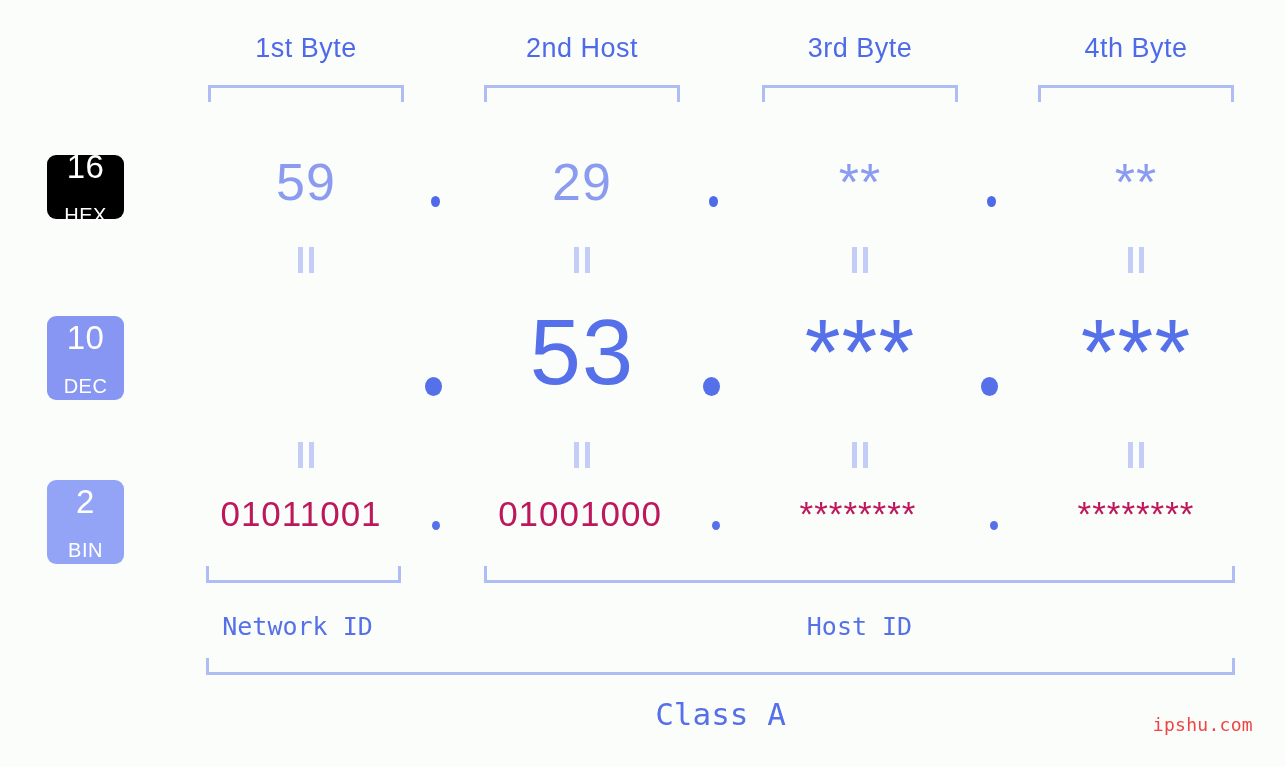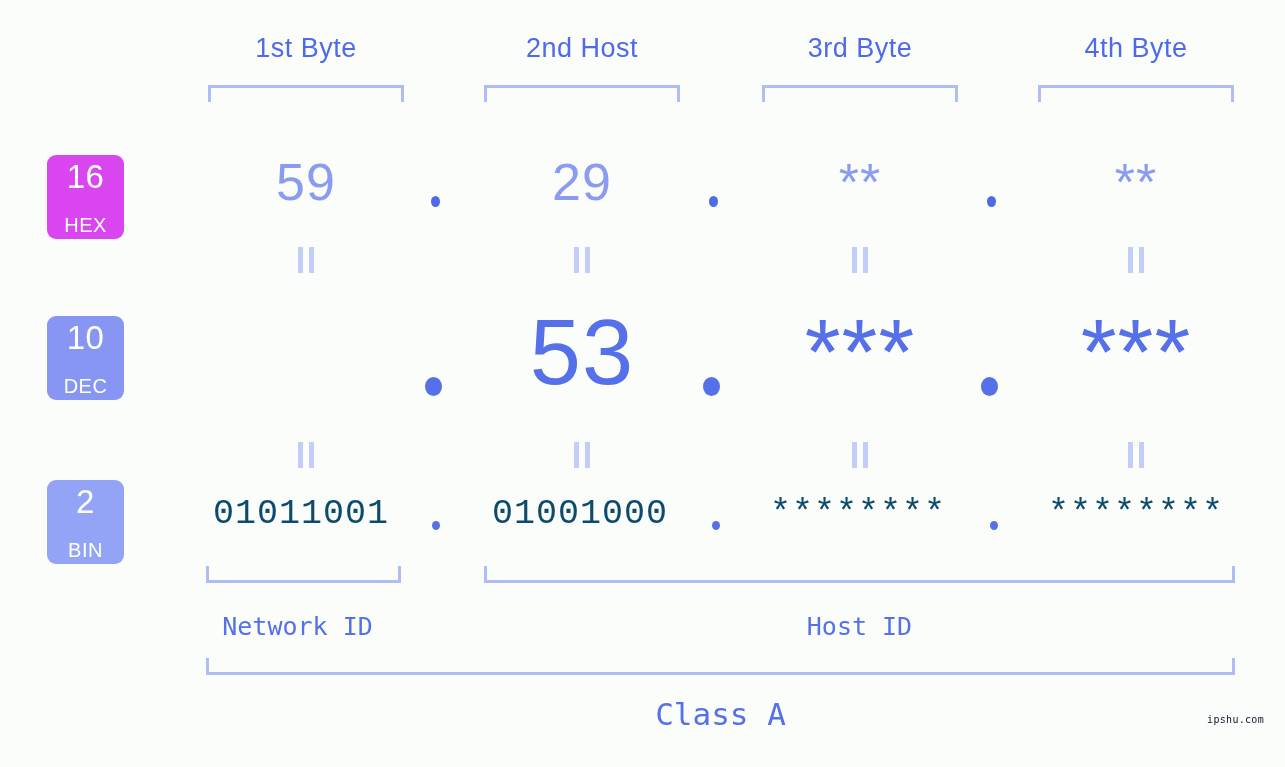--- a/index.html
+++ b/index.html
@@ -74,21 +74,21 @@
     font-size: 33px;
     font-weight: 400;
     letter-spacing: 0.5px;
   }
   .badge .nm {
     font-size: 20px;
     font-weight: 400;
     margin-top: 22px;
     letter-spacing: 0.5px;
   }
-  #badge-hex { top: 155px; height: 84px; background: #d946ef; }
+  #badge-hex { top: 155px; height: 64px; background: #000000; }
   #badge-dec { top: 316px; height: 84px; background: #8796f2; }
   #badge-bin { top: 480px; height: 84px; background: #93a4f6; }
 
   
   .hex-val {
     position: absolute;
     top: 152px;
     font-size: 52px;
     color: #8b9cf0;
     text-align: center;
@@ -120,23 +120,23 @@
     width: 17px;
     height: 19px;
     border-radius: 50%;
     background: #5570e8;
   }
 
   
   .bin-val {
     position: absolute;
     top: 494px;
-    font-family: Liberation Mono, monospace;
+    font-family: Liberation Sans, sans-serif;
     font-size: 35px;
-    color: #0c4a6e;
+    color: #be185d;
     text-align: center;
     white-space: nowrap;
     letter-spacing: 1px;
   }
   .bin-dot {
     position: absolute;
     top: 521px;
     width: 8px;
     height: 9px;
     border-radius: 50%;
@@ -179,25 +179,25 @@
     font-family: "DejaVu Sans Mono", "Liberation Mono", monospace;
     font-size: 31px;
     color: #5570e8;
     text-align: center;
     white-space: nowrap;
   }
 
   
   #watermark {
     position: absolute;
-    right: 21px;
+    right: 32px;
     top: 714px;
     font-family: "DejaVu Sans Mono", "Liberation Mono", monospace;
-    font-size: 10px;
-    color: #0f172a;
+    font-size: 18px;
+    color: #ef4444;
     letter-spacing: 0.3px;
   }
 </style>
 </head>
 <body>
 
 <div id="stage">
 
   <div class="byte-label" style="left:208px; width:196px;">1st Byte</div>
   <div class="byte-label" style="left:484px; width:196px;">2nd Host</div>

